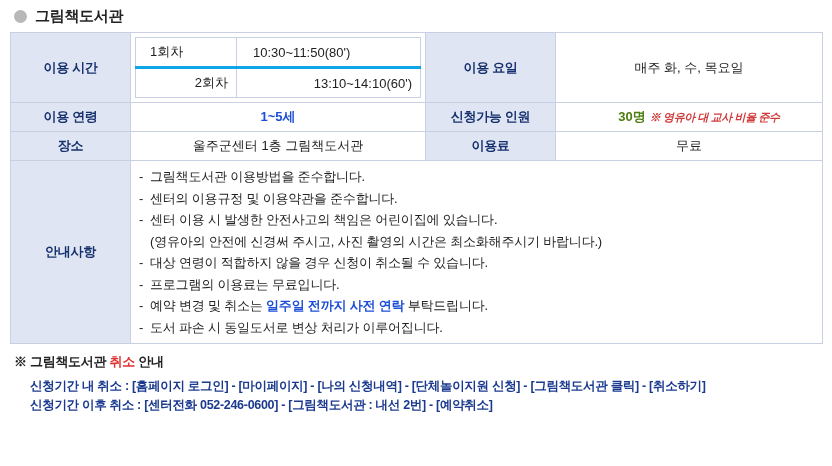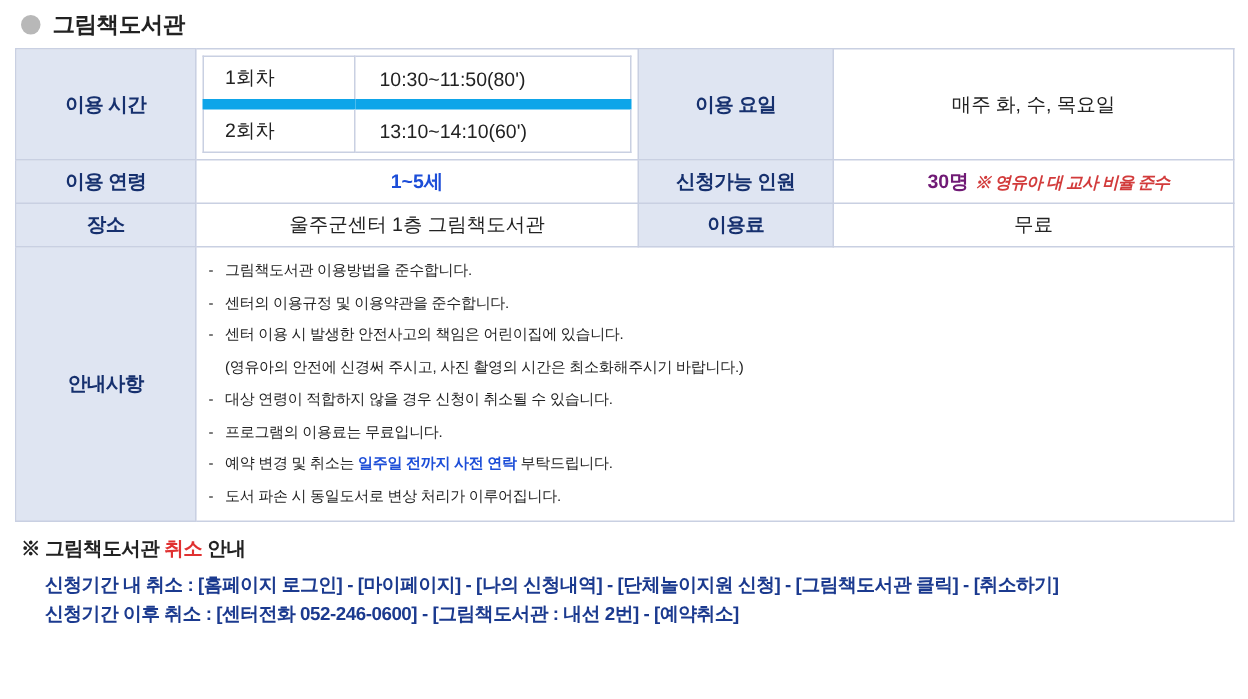--- a/index.html
+++ b/index.html
@@ -76,21 +76,22 @@
   .sub-table {
     width: 100%;
     border-collapse: collapse;
   }
   .sub-table td {
     border: none;
     font-size: 13px;
     padding: 4px 2px;
   }
   .sub-table tr + tr td {
-    border-top: 7px solid #0ea5e9;
+    border-top: 3px solid #0ea5e9;
+    text-align: right;
   }
   .sess-name {
     width: 78px;
     text-align: left;
     padding-left: 14px !important;
     color: #222;
   }
   .sess-time {
     text-align: left;
     padding-left: 16px !important;
@@ -104,38 +105,38 @@
   .note-red {
     color: #d23b3b;
     font-size: 11px;
     font-style: italic;
     font-weight: bold;
     margin-left: 4px;
     letter-spacing: -0.4px;
   }
   .cnt-bold {
     font-weight: bold;
-    color: #701a75;
+    color: #4d7c0f;
     margin-left: 20px;
   }
 
   
   td.guide {
     background: #ffffff;
     text-align: left;
     padding: 8px 10px 8px 14px;
     vertical-align: middle;
   }
   .guide-list {
     list-style: none;
     margin: 0;
     padding: 0;
   }
   .guide-list li {
-    font-size: 10px;
+    font-size: 13px;
     line-height: 21.5px;
     color: #222;
     white-space: nowrap;
     letter-spacing: -0.2px;
   }
   .guide-list li.indent {
     padding-left: 11px;
   }
   .dash {
     display: inline-block;

